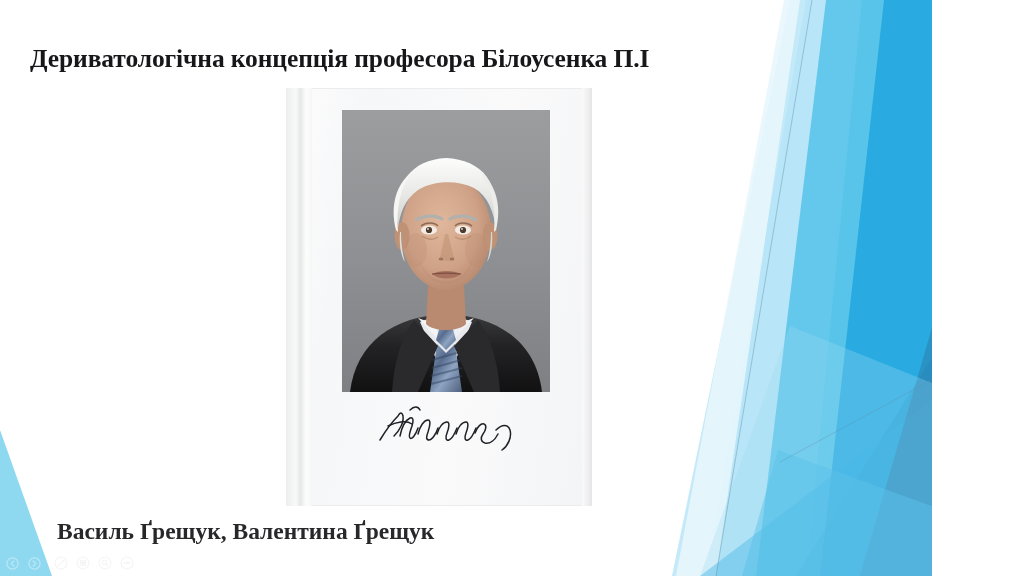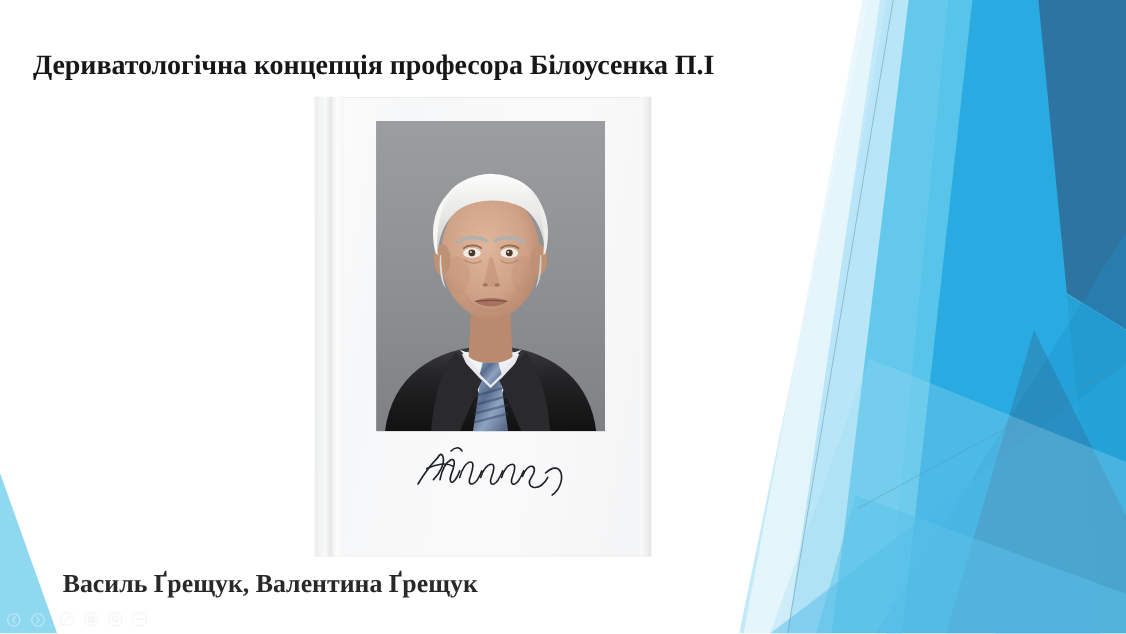--- a/index.html
+++ b/index.html
@@ -5,21 +5,21 @@
   * { margin:0; padding:0; box-sizing:border-box; }
   html,body { width:1024px; height:576px; overflow:hidden; }
   body {
     font-family:"Liberation Serif", serif;
     background:#ffffff;
     position:relative;
   }
 
   #slide {
     position:absolute; inset:0;
-    width:1024px; height:576px;
+    width:932px; height:576px;
     background:#ffffff;
     overflow:hidden;
   }
 
   
   .decor { position:absolute; inset:0; pointer-events:none; }
   .decor svg { display:block; width:1024px; height:576px; }
 
   
   #title {

